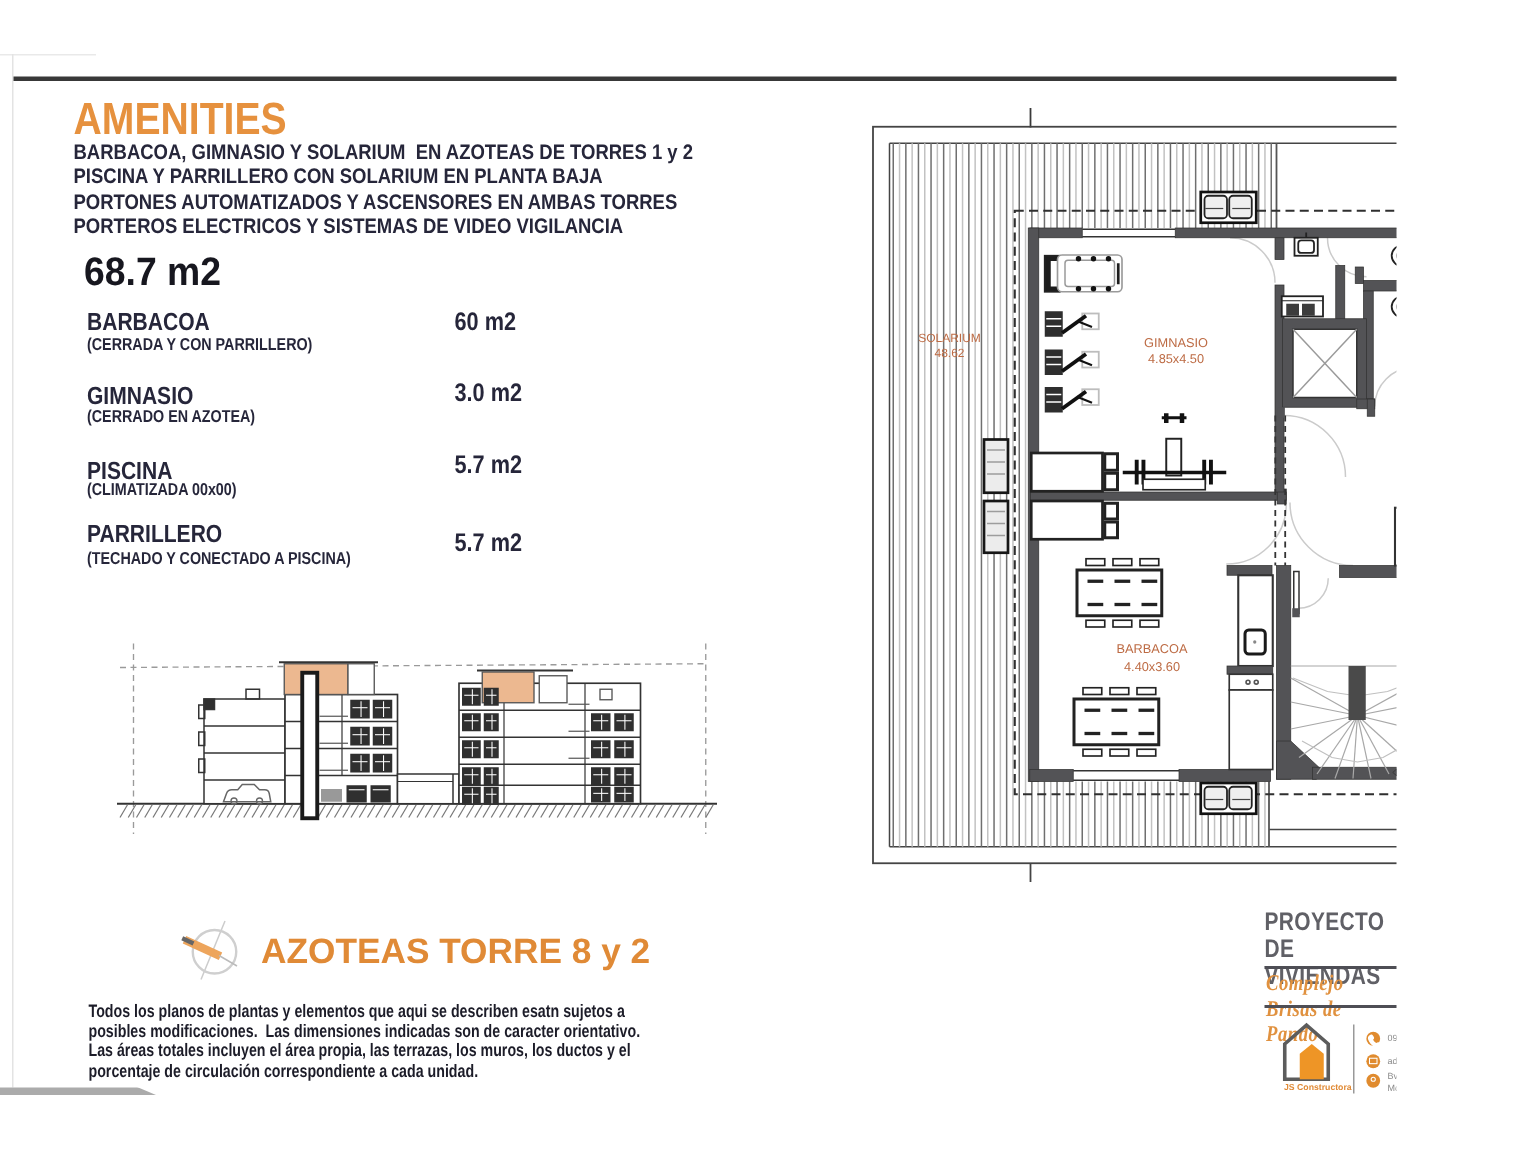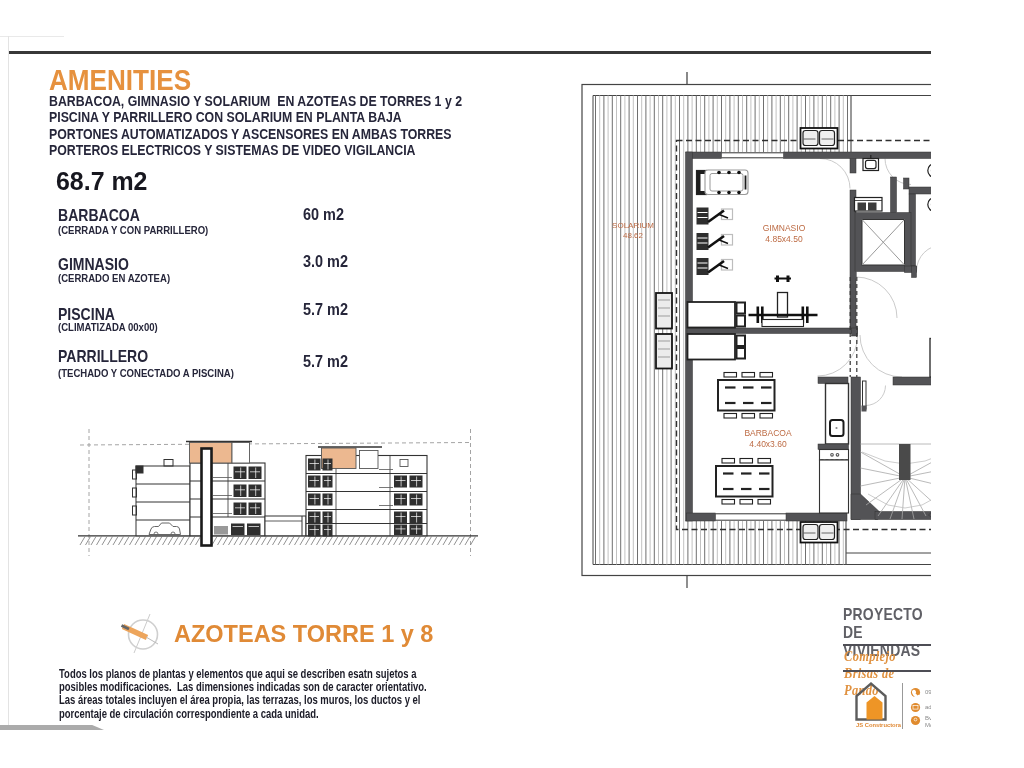--- a/index.html
+++ b/index.html
@@ -283,21 +283,21 @@
 </svg>
 
 <svg class="abs" style="left:105px;top:605px;" width="70" height="60" viewBox="105 605 70 60">
   <line x1="150" y1="614" x2="134" y2="653" stroke="#cccccc" stroke-width="1"></line>
   <circle cx="143" cy="634.5" r="14.5" fill="none" stroke="#cfcfcf" stroke-width="1.6"></circle>
   <line x1="123" y1="626.5" x2="147" y2="637.5" stroke="#EDA55C" stroke-width="5.5"></line>
   <line x1="121.5" y1="625.5" x2="129" y2="629" stroke="#666666" stroke-width="3"></line>
   <line x1="146" y1="637" x2="158" y2="644" stroke="#bbbbbb" stroke-width="1"></line>
 </svg>
 
-<div class="abs" style="left:174px;top:620.5px;font-size:23.5px;font-weight:700;color:#E08A36;letter-spacing:0px;">AZOTEAS TORRE 1 y 8</div>
+<div class="abs" style="left:174px;top:620.5px;font-size:23.5px;font-weight:700;color:#E08A36;letter-spacing:0px;">AZOTEAS TORRE 8 y 2</div>
 
 <div class="abs" style="left:59px;top:668px;font-size:12px;font-weight:700;color:#1c1c28;line-height:13.2px;letter-spacing:0px;transform:scaleX(0.79);transform-origin:0 0;">
 Todos los planos de plantas y elementos que aqui se describen esatn sujetos a<br>
 posibles modificaciones.&nbsp; Las dimensiones indicadas son de caracter orientativo.<br>
 Las áreas totales incluyen el área propia, las terrazas, los muros, los ductos y el<br>
 porcentaje de circulación correspondiente a cada unidad.</div>
 
 <div class="abs" style="left:0px;top:724.5px;width:104px;height:5.5px;background:#ababab;clip-path:polygon(0 0,91px 0,104px 100%,0 100%);"></div>
 
 <svg class="abs" style="left:560px;top:60px;" width="464" height="540" viewBox="560 60 464 540">

